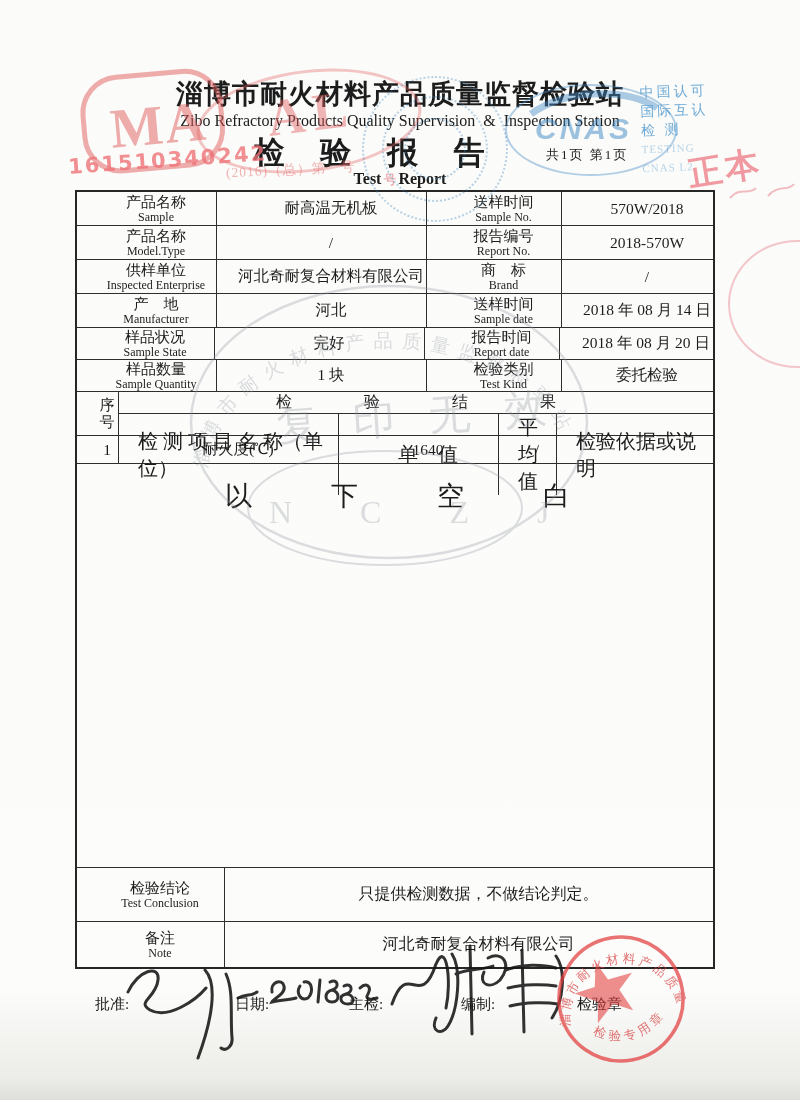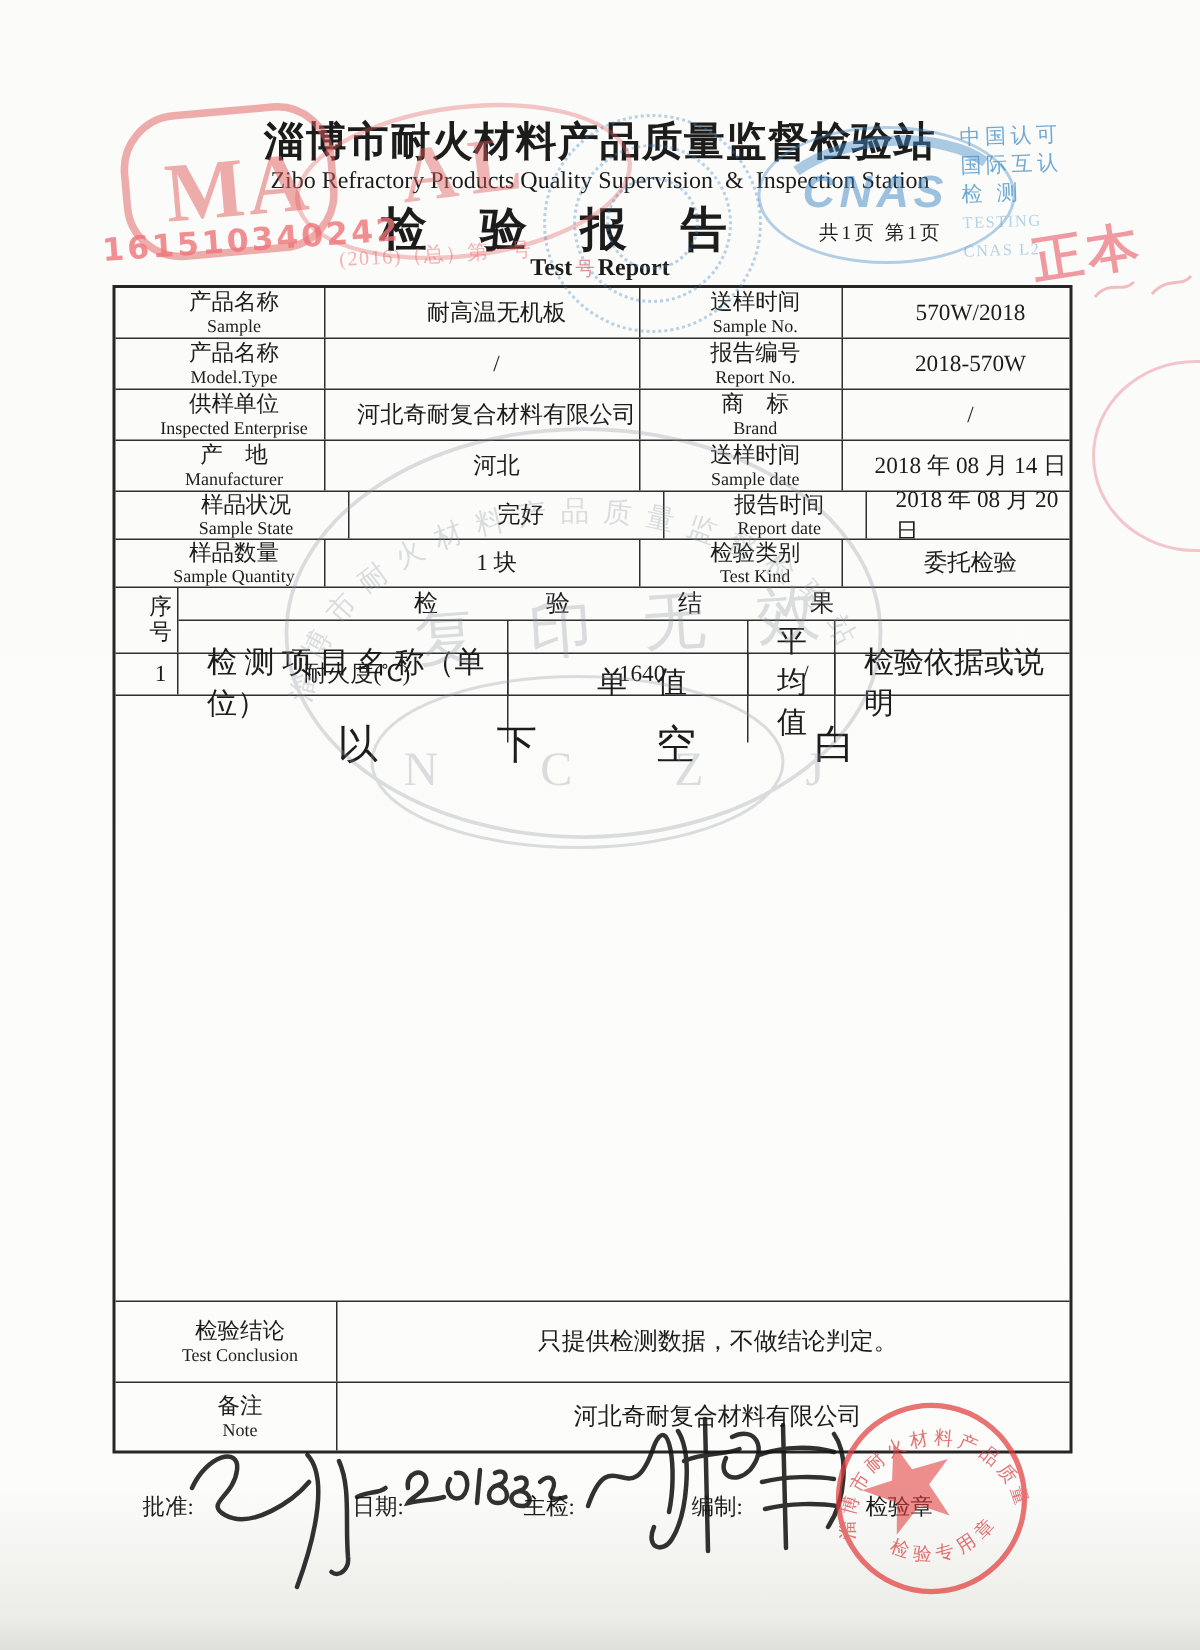--- a/index.html
+++ b/index.html
@@ -127,21 +127,21 @@
         </div>
       <div class="cell" style="width:135px">
           <span class="zh">送样时间</span>
           <span class="en">Sample date</span>
         </div>
       <div class="cell last" style="flex:1">
           <span class="val">2018 年 08 月 14 日</span>
         </div>
     </div>
     <div class="row" style="height:32px">
-      <div class="cell" style="width:156px">
+      <div class="cell" style="width:138px">
           <span class="zh">样品状况</span>
           <span class="en">Sample State</span>
         </div>
       <div class="cell" style="width:210px">
           <span class="val">完好</span>
         </div>
       <div class="cell" style="width:135px">
           <span class="zh">报告时间</span>
           <span class="en">Report date</span>
         </div>

